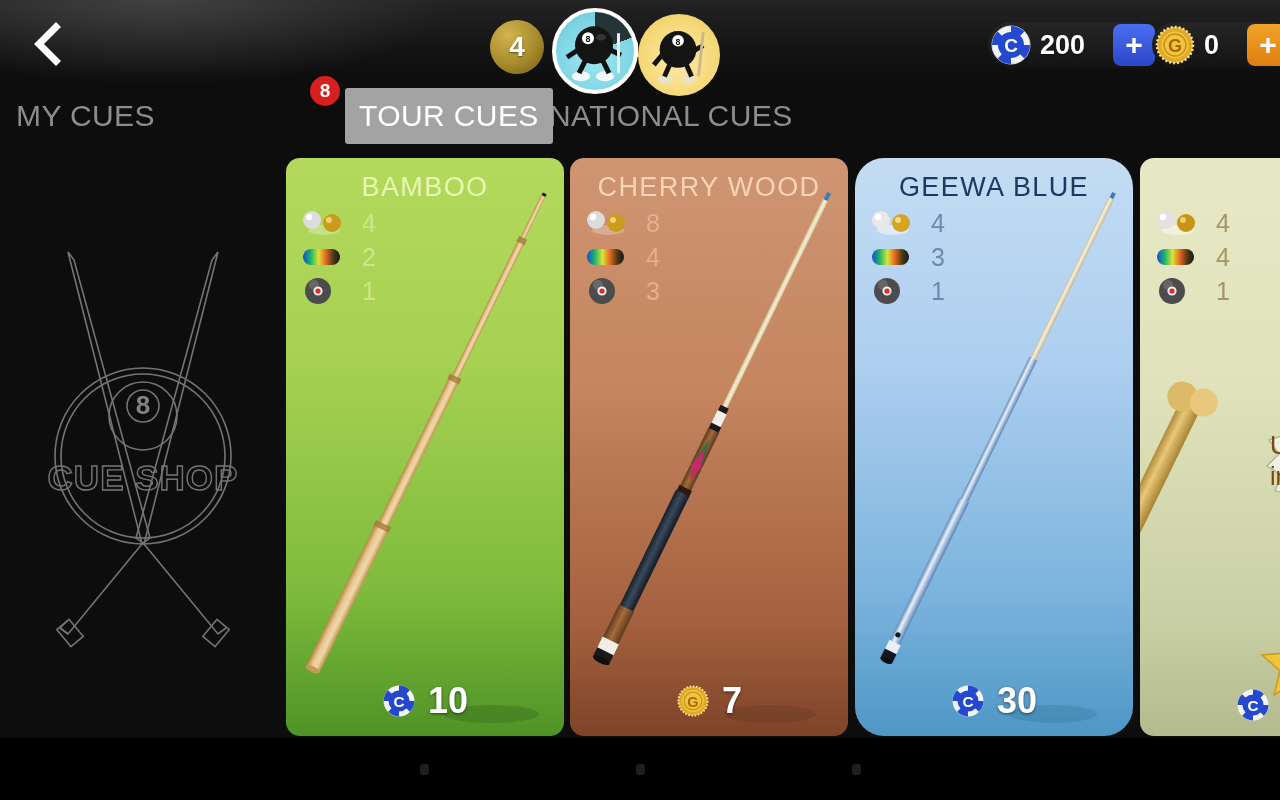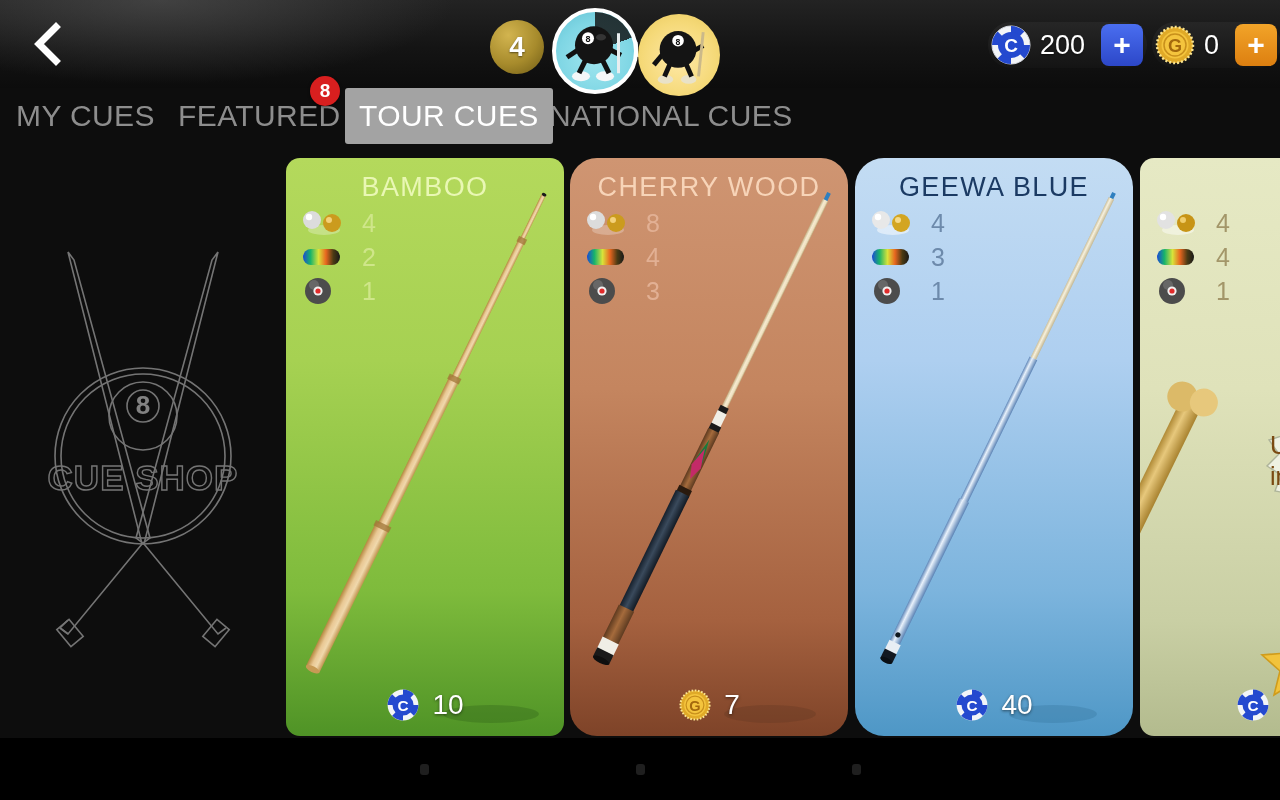--- a/index.html
+++ b/index.html
@@ -55,21 +55,21 @@
   
   .cur {
     position:absolute; top:22px; height:46px; display:flex; align-items:center;
     border-radius:23px; padding:0 2px 0 0;
     background:linear-gradient(180deg,#262626 0%,#141414 100%);
   }
   .cur-chips { left:988px; }
   .cur-coins { left:1152px; }
   .cur-icon { width:42px; height:42px; margin-left:2px; flex:0 0 42px; position:relative; }
   .cur-val {
-    color:#ffffff; font-size:27px; font-weight:400; padding:0 16px 0 8px;
+    color:#ffffff; font-size:27px; font-weight:700; padding:0 28px 0 8px;
     min-width:28px; text-shadow:0 1px 2px rgba(0,0,0,.6);
   }
   .plus-btn {
     width:42px; height:42px; border-radius:8px; display:flex;
     align-items:center; justify-content:center; cursor:pointer;
     color:#fff; font-size:30px; font-weight:700; line-height:1;
     margin-right:2px;
   }
   .plus-blue { background:linear-gradient(180deg,#4a6ef0 0%,#2c47c8 100%); }
   .plus-orange { background:linear-gradient(180deg,#f2a429 0%,#dd7f10 100%); }
@@ -106,21 +106,21 @@
   .stats { position:absolute; left:16px; top:48px; }
   .stat-row { display:flex; align-items:center; height:34px; margin-bottom:0px; }
   .stat-ico { width:44px; height:30px; position:relative; flex:0 0 44px; }
   .stat-val { font-size:25px; margin-left:16px; line-height:1; }
 
   .price {
     position:absolute; left:0; right:0; bottom:14px;
     display:flex; align-items:center; justify-content:center; gap:12px;
   }
   .price-icon { width:34px; height:34px; position:relative; }
-  .price-val { color:#fff; font-size:28px; font-weight:400; text-shadow:0 1px 3px rgba(0,0,0,.55); }
+  .price-val { color:#fff; font-size:36px; font-weight:700; text-shadow:0 1px 3px rgba(0,0,0,.55); }
 
   .cue-wrap { position:absolute; inset:0; pointer-events:none; }
 
   
   .unlock { position:absolute; left:94px; top:236px; width:190px; height:150px; }
   .unlock-text {
     position:absolute; left:36px; top:36px; width:150px;
     color:#7a4a12; font-size:25px; line-height:31px; font-weight:400;
   }
 
@@ -213,23 +213,20 @@
       <div class="cur-val">0</div>
       <div class="plus-btn plus-orange">
         <span>+</span>
       </div>
     </div>
   </div>
 
   <div class="tabs">
     <div class="tab" style="left:2px;">
       <span>MY CUES</span>
-    </div>
-    <div class="tab" style="left:164px;">
-      <span>FEATURED</span>
     </div>
     <div class="tab-badge" style="left:310px; top:-12px;">
       <span>8</span>
     </div>
     <div class="tab" style="left:535px;">
       <span>NATIONAL CUES</span>
     </div>
     <div class="tab active" style="left:345px;">
       <span>TOUR CUES</span>
     </div>
@@ -340,21 +337,21 @@
               <path d="M2 21 a19 19 0 0 1 5.6 -13.4 l5 5 A12 12 0 0 0 9 21 z"></path>
             </g>
             <circle cx="21" cy="21" r="13" fill="#2449cf"></circle>
             <text x="21" y="28" font-size="19" font-family="Liberation Sans, sans-serif" font-weight="700" fill="#ffffff" text-anchor="middle">C</text>
           </svg>
         </div>
         <div class="price-val">10</div>
       </div>
     </div>
 
-    <div class="card" style="left:570px; background:linear-gradient(180deg,#cf9572 0%,#c4855f 40%,#a5613f 80%,#7e4328 100%);border-radius:27px;">
+    <div class="card" style="left:570px; background:linear-gradient(180deg,#cf9572 0%,#c4855f 40%,#a5613f 80%,#7e4328 100%);">
       <div class="cue-wrap">
         <svg width="278" height="578" viewBox="0 0 278 578">
           <defs>
             <linearGradient id="shaft2" x1="0" y1="0" x2="1" y2="0">
               <stop offset="0%" stop-color="#c5b083"></stop>
                 <stop offset="40%" stop-color="#f5ead0"></stop>
               <stop offset="75%" stop-color="#efe0bf"></stop>
                 <stop offset="100%" stop-color="#bfa97c"></stop>
             </linearGradient>
             <linearGradient id="wood2" x1="0" y1="0" x2="1" y2="0">
@@ -510,21 +507,21 @@
             <g fill="#2449cf">
               <path d="M21 2 a19 19 0 0 1 13.4 5.6 l-5 5 A12 12 0 0 0 21 9 z"></path>
               <path d="M40 21 a19 19 0 0 1 -5.6 13.4 l-5-5 A12 12 0 0 0 33 21 z"></path>
               <path d="M21 40 a19 19 0 0 1 -13.4 -5.6 l5-5 A12 12 0 0 0 21 33 z"></path>
               <path d="M2 21 a19 19 0 0 1 5.6 -13.4 l5 5 A12 12 0 0 0 9 21 z"></path>
             </g>
             <circle cx="21" cy="21" r="13" fill="#2449cf"></circle>
             <text x="21" y="28" font-size="19" font-family="Liberation Sans, sans-serif" font-weight="700" fill="#ffffff" text-anchor="middle">C</text>
           </svg>
         </div>
-        <div class="price-val">40</div>
+        <div class="price-val">30</div>
       </div>
     </div>
 
     <div class="card" style="left:1140px; background:linear-gradient(180deg,#e6e9c4 0%,#dfe2ba 40%,#c9cfa4 80%,#b3bb8e 100%);">
 
       <div class="cue-wrap">
         <svg width="278" height="578" viewBox="0 0 278 578">
           <defs>
             <linearGradient id="bone4" x1="0" y1="0" x2="1" y2="0">
               <stop offset="0%" stop-color="#b08a36"></stop>

